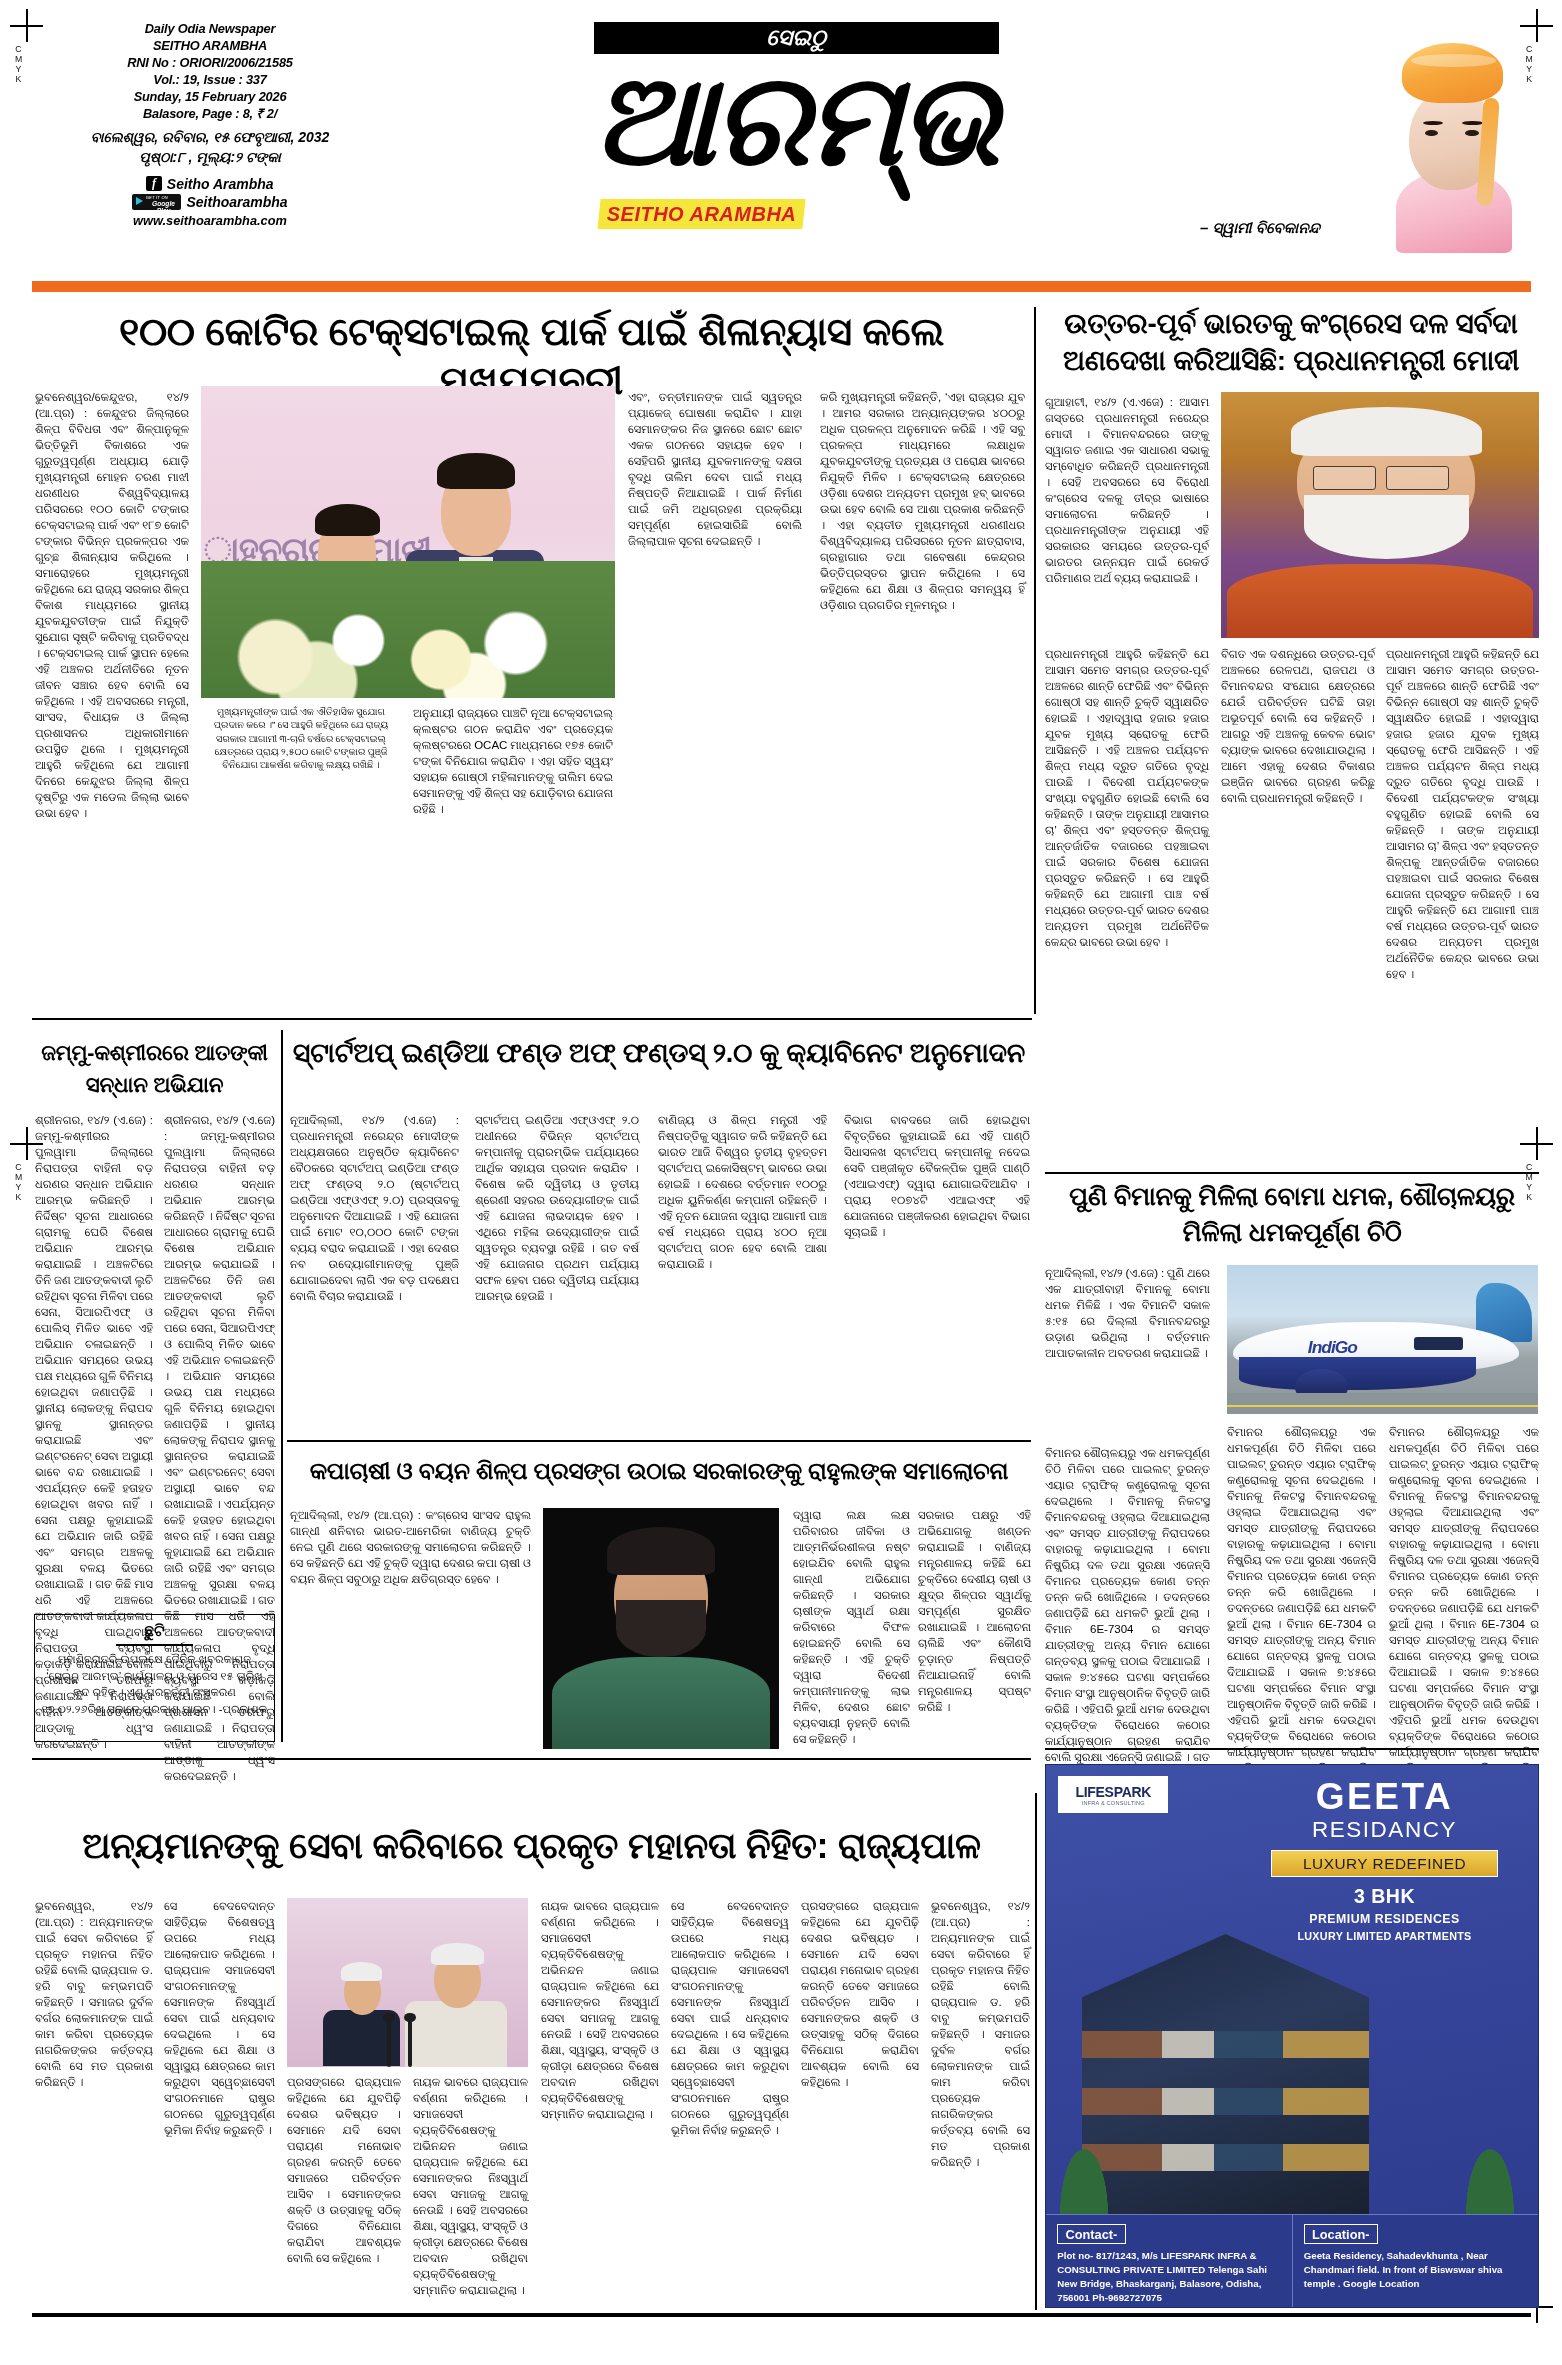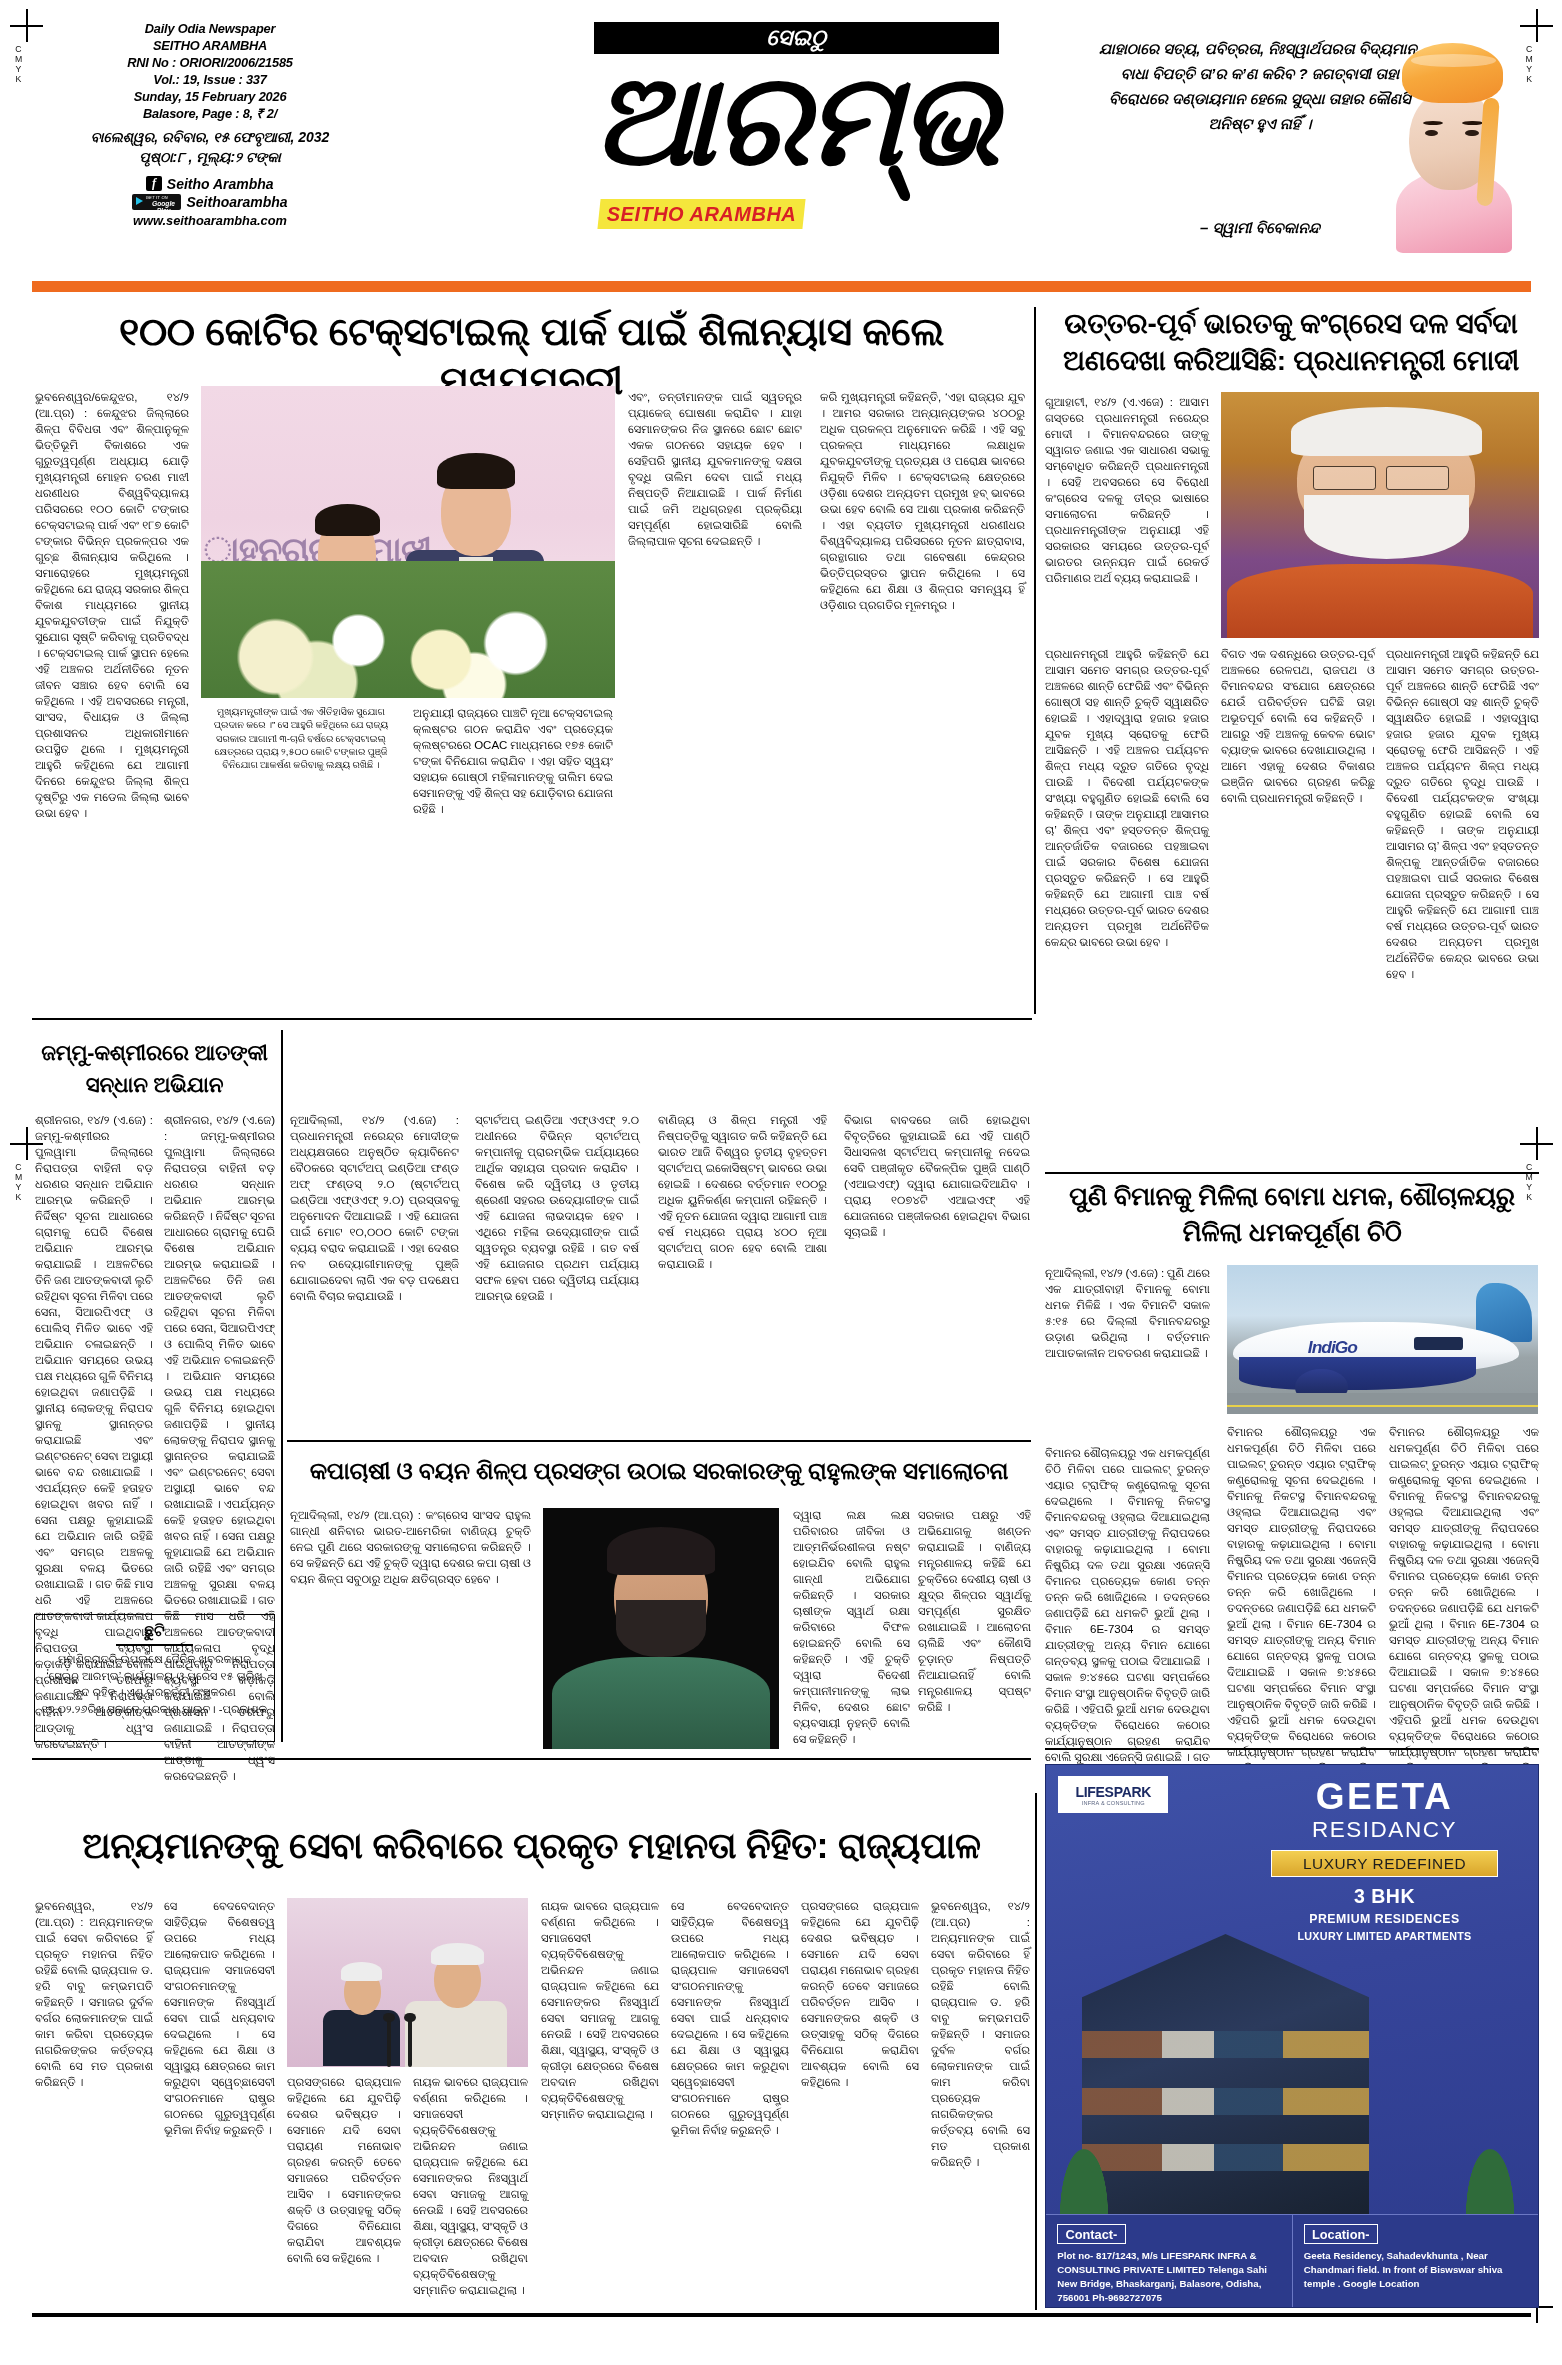--- a/index.html
+++ b/index.html
@@ -239,21 +239,20 @@
     <div class="logo">
       <div class="logo-top">
         <span>ସେଇଠୁ</span>
       </div>
       <div class="logo-main">ଆରମ୍ଭ</div>
       <div class="logo-sub">
         <span>SEITHO ARAMBHA</span>
       </div>
     </div>
 
-    <div class="quote">ଯାହାଠାରେ ସତ୍ୟ, ପବିତ୍ରତା, ନିଃସ୍ୱାର୍ଥପରତା ବିଦ୍ୟମାନ, ବାଧା ବିପତ୍ତି ତା’ର କ’ଣ କରିବ ? ଜଗତ୍‌ବାସୀ ତାହା ବିରୋଧରେ ଦଣ୍ଡାୟମାନ ହେଲେ ସୁଦ୍ଧା ତାହାର କୌଣସି ଅନିଷ୍ଟ ହୁଏ ନାହିଁ ।</div>
     <div class="quote" style="top:215px;">– ସ୍ୱାମୀ ବିବେକାନନ୍ଦ</div>
 
     <div class="swami">
       <div class="sw-robe"></div>
       <div class="sw-head">
         <div class="sw-brow" style="left:13.3px;top:33px;"></div>
         <div class="sw-brow" style="left:53px;top:33px;"></div>
         <div class="sw-eye" style="left:15.4px;top:42px;"></div>
         <div class="sw-eye" style="left:56px;top:42px;"></div>
       </div>
@@ -318,20 +317,21 @@
   <div class="col" style="left:164px;top:1112px;width:111px;height:487px;">ଶ୍ରୀନଗର, ୧୪/୨ (ଏ.ଜେ) : ଜମ୍ମୁ-କଶ୍ମୀରର ପୁଲୱାମା ଜିଲ୍ଲାରେ ନିରାପତ୍ତା ବାହିନୀ ବଡ଼ ଧରଣର ସନ୍ଧାନ ଅଭିଯାନ ଆରମ୍ଭ କରିଛନ୍ତି । ନିର୍ଦ୍ଦିଷ୍ଟ ସୂଚନା ଆଧାରରେ ଗ୍ରାମକୁ ଘେରି ବିଶେଷ ଅଭିଯାନ ଆରମ୍ଭ କରାଯାଇଛି । ଅଞ୍ଚଳଟିରେ ତିନି ଜଣ ଆତଙ୍କବାଦୀ ଲୁଚି ରହିଥିବା ସୂଚନା ମିଳିବା ପରେ ସେନା, ସିଆରପିଏଫ୍ ଓ ପୋଲିସ୍ ମିଳିତ ଭାବେ ଏହି ଅଭିଯାନ ଚଳାଇଛନ୍ତି । ଅଭିଯାନ ସମୟରେ ଉଭୟ ପକ୍ଷ ମଧ୍ୟରେ ଗୁଳି ବିନିମୟ ହୋଇଥିବା ଜଣାପଡ଼ିଛି । ସ୍ଥାନୀୟ ଲୋକଙ୍କୁ ନିରାପଦ ସ୍ଥାନକୁ ସ୍ଥାନାନ୍ତର କରାଯାଇଛି ଏବଂ ଇଣ୍ଟରନେଟ୍ ସେବା ଅସ୍ଥାୟୀ ଭାବେ ବନ୍ଦ ରଖାଯାଇଛି । ଏପର୍ଯ୍ୟନ୍ତ କେହି ହତାହତ ହୋଇଥିବା ଖବର ନାହିଁ । ସେନା ପକ୍ଷରୁ କୁହାଯାଇଛି ଯେ ଅଭିଯାନ ଜାରି ରହିଛି ଏବଂ ସମଗ୍ର ଅଞ୍ଚଳକୁ ସୁରକ୍ଷା ବଳୟ ଭିତରେ ରଖାଯାଇଛି । ଗତ କିଛି ମାସ ଧରି ଏହି ଅଞ୍ଚଳରେ ଆତଙ୍କବାଦୀ କାର୍ଯ୍ୟକଳାପ ବୃଦ୍ଧି ପାଇଥିବାରୁ ନିରାପତ୍ତା ବ୍ୟବସ୍ଥା କଡ଼ାକଡ଼ି କରାଯାଇଛି ବୋଲି ପ୍ରଶାସନ ତରଫରୁ ଜଣାଯାଇଛି । ନିରାପତ୍ତା ବାହିନୀ ଆତଙ୍କୀଙ୍କ ଆଡ୍ଡାକୁ ଧ୍ୱଂସ କରଦେଇଛନ୍ତି ।</div>
 
   <div class="rule" style="left:281px;top:1030px;width:1.5px;height:712px;"></div>
 
   <div class="notice" style="left:34px;top:1614px;width:241px;height:128px;">
     <h4>ଛୁଟି</h4>
     <div class="ul"></div>
     <p>ମହାଶିବରାତ୍ରି ଉପଲକ୍ଷେ ଦୈନିକ ଖବରକାଗଜ ‘ସେଇଠୁ ଆରମ୍ଭ’ କାର୍ଯ୍ୟାଳୟ ଓ ପ୍ରେସ ୧୫ ତାରିଖ ବନ୍ଦ ରହିବ । ଏଣୁ ପରବର୍ତ୍ତୀ ସଂସ୍କରଣ ୧୭.୦୨.୨୬ରିଖ ସକାଳେ ପ୍ରକାଶ ପାଇବ। -ପ୍ରକାଶକ</p>
   </div>
 
+  <div class="hl" style="position:absolute;left:287px;top:1035px;width:744px;font-size:27px;line-height:37px;">ସ୍ଟାର୍ଟଅପ୍ ଇଣ୍ଡିଆ ଫଣ୍ଡ ଅଫ୍ ଫଣ୍ଡସ୍ ୨.୦ କୁ କ୍ୟାବିନେଟ ଅନୁମୋଦନ</div>
 
   <div class="col" style="left:290px;top:1112px;width:169px;height:318px;">ନୂଆଦିଲ୍ଲୀ, ୧୪/୨ (ଏ.ଜେ) : ପ୍ରଧାନମନ୍ତ୍ରୀ ନରେନ୍ଦ୍ର ମୋଦୀଙ୍କ ଅଧ୍ୟକ୍ଷତାରେ ଅନୁଷ୍ଠିତ କ୍ୟାବିନେଟ ବୈଠକରେ ସ୍ଟାର୍ଟଅପ୍ ଇଣ୍ଡିଆ ଫଣ୍ଡ ଅଫ୍ ଫଣ୍ଡସ୍ ୨.୦ (ଷ୍ଟାର୍ଟଅପ୍ ଇଣ୍ଡିଆ ଏଫ୍ଓଏଫ୍ ୨.୦) ପ୍ରସ୍ତାବକୁ ଅନୁମୋଦନ ଦିଆଯାଇଛି । ଏହି ଯୋଜନା ପାଇଁ ମୋଟ ୧୦,୦୦୦ କୋଟି ଟଙ୍କା ବ୍ୟୟ ବରାଦ କରାଯାଇଛି । ଏହା ଦେଶର ନବ ଉଦ୍ୟୋଗୀମାନଙ୍କୁ ପୁଞ୍ଜି ଯୋଗାଇଦେବା ଲାଗି ଏକ ବଡ଼ ପଦକ୍ଷେପ ବୋଲି ବିଚାର କରାଯାଉଛି ।</div>
   <div class="col" style="left:475px;top:1112px;width:164px;height:318px;">ସ୍ଟାର୍ଟଅପ୍ ଇଣ୍ଡିଆ ଏଫ୍ଓଏଫ୍ ୨.୦ ଅଧୀନରେ ବିଭିନ୍ନ ସ୍ଟାର୍ଟଅପ୍ କମ୍ପାନୀକୁ ପ୍ରାରମ୍ଭିକ ପର୍ଯ୍ୟାୟରେ ଆର୍ଥିକ ସହାୟତା ପ୍ରଦାନ କରାଯିବ । ବିଶେଷ କରି ଦ୍ୱିତୀୟ ଓ ତୃତୀୟ ଶ୍ରେଣୀ ସହରର ଉଦ୍ୟୋଗୀଙ୍କ ପାଇଁ ଏହି ଯୋଜନା ଲାଭଦାୟକ ହେବ । ଏଥିରେ ମହିଳା ଉଦ୍ୟୋଗୀଙ୍କ ପାଇଁ ସ୍ୱତନ୍ତ୍ର ବ୍ୟବସ୍ଥା ରହିଛି । ଗତ ବର୍ଷ ଏହି ଯୋଜନାର ପ୍ରଥମ ପର୍ଯ୍ୟାୟ ସଫଳ ହେବା ପରେ ଦ୍ୱିତୀୟ ପର୍ଯ୍ୟାୟ ଆରମ୍ଭ ହେଉଛି ।</div>
   <div class="col" style="left:658px;top:1112px;width:169px;height:318px;">ବାଣିଜ୍ୟ ଓ ଶିଳ୍ପ ମନ୍ତ୍ରୀ ଏହି ନିଷ୍ପତ୍ତିକୁ ସ୍ୱାଗତ କରି କହିଛନ୍ତି ଯେ ଭାରତ ଆଜି ବିଶ୍ୱର ତୃତୀୟ ବୃହତ୍ତମ ସ୍ଟାର୍ଟଅପ୍ ଇକୋସିଷ୍ଟମ୍ ଭାବରେ ଉଭା ହୋଇଛି । ଦେଶରେ ବର୍ତ୍ତମାନ ୧୦୦ରୁ ଅଧିକ ୟୁନିକର୍ଣ୍ଣ କମ୍ପାନୀ ରହିଛନ୍ତି । ଏହି ନୂତନ ଯୋଜନା ଦ୍ୱାରା ଆଗାମୀ ପାଞ୍ଚ ବର୍ଷ ମଧ୍ୟରେ ପ୍ରାୟ ୪୦୦ ନୂଆ ସ୍ଟାର୍ଟଅପ୍ ଗଠନ ହେବ ବୋଲି ଆଶା କରାଯାଉଛି ।</div>
   <div class="col" style="left:844px;top:1112px;width:186px;height:318px;">ବିଭାଗ ବାବଦରେ ଜାରି ହୋଇଥିବା ବିବୃତ୍ତିରେ କୁହାଯାଇଛି ଯେ ଏହି ପାଣ୍ଠି ସିଧାସଳଖ ସ୍ଟାର୍ଟଅପ୍ କମ୍ପାନୀକୁ ନଦେଇ ସେବି ପଞ୍ଜୀକୃତ ବୈକଳ୍ପିକ ପୁଞ୍ଜି ପାଣ୍ଠି (ଏଆଇଏଫ୍) ଦ୍ୱାରା ଯୋଗାଇଦିଆଯିବ । ପ୍ରାୟ ୧୦୭୪ଟି ଏଆଇଏଫ୍ ଏହି ଯୋଜନାରେ ପଞ୍ଜୀକରଣ ହୋଇଥିବା ବିଭାଗ ସୂଚାଇଛି ।</div>
 
   <div class="rule" style="left:287px;top:1440px;width:744px;height:1.5px;"></div>
 
   <div class="hl" style="position:absolute;left:287px;top:1455px;width:744px;font-size:23.6px;line-height:32px;">କପାଚାଷୀ ଓ ବୟନ ଶିଳ୍ପ ପ୍ରସଙ୍ଗ ଉଠାଇ ସରକାରଙ୍କୁ ରାହୁଲଙ୍କ ସମାଲୋଚନା</div>
 

